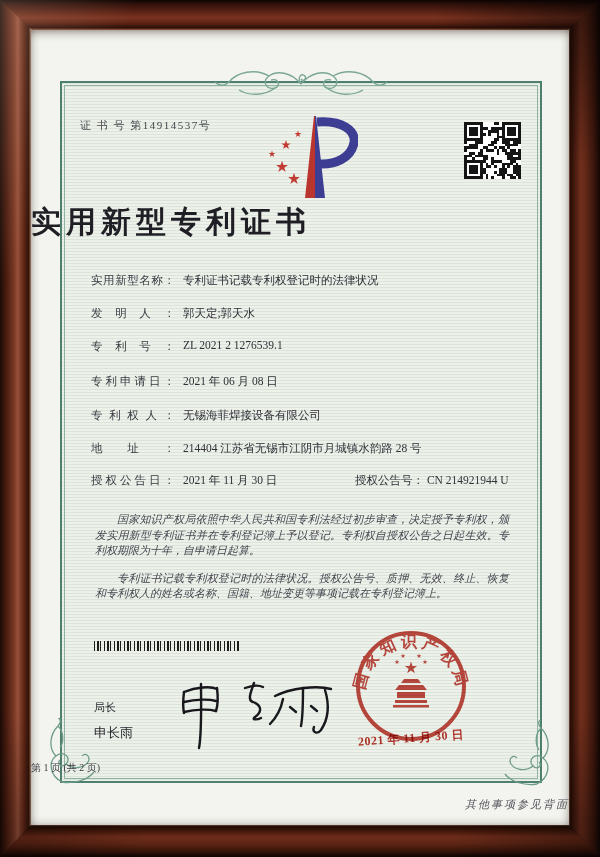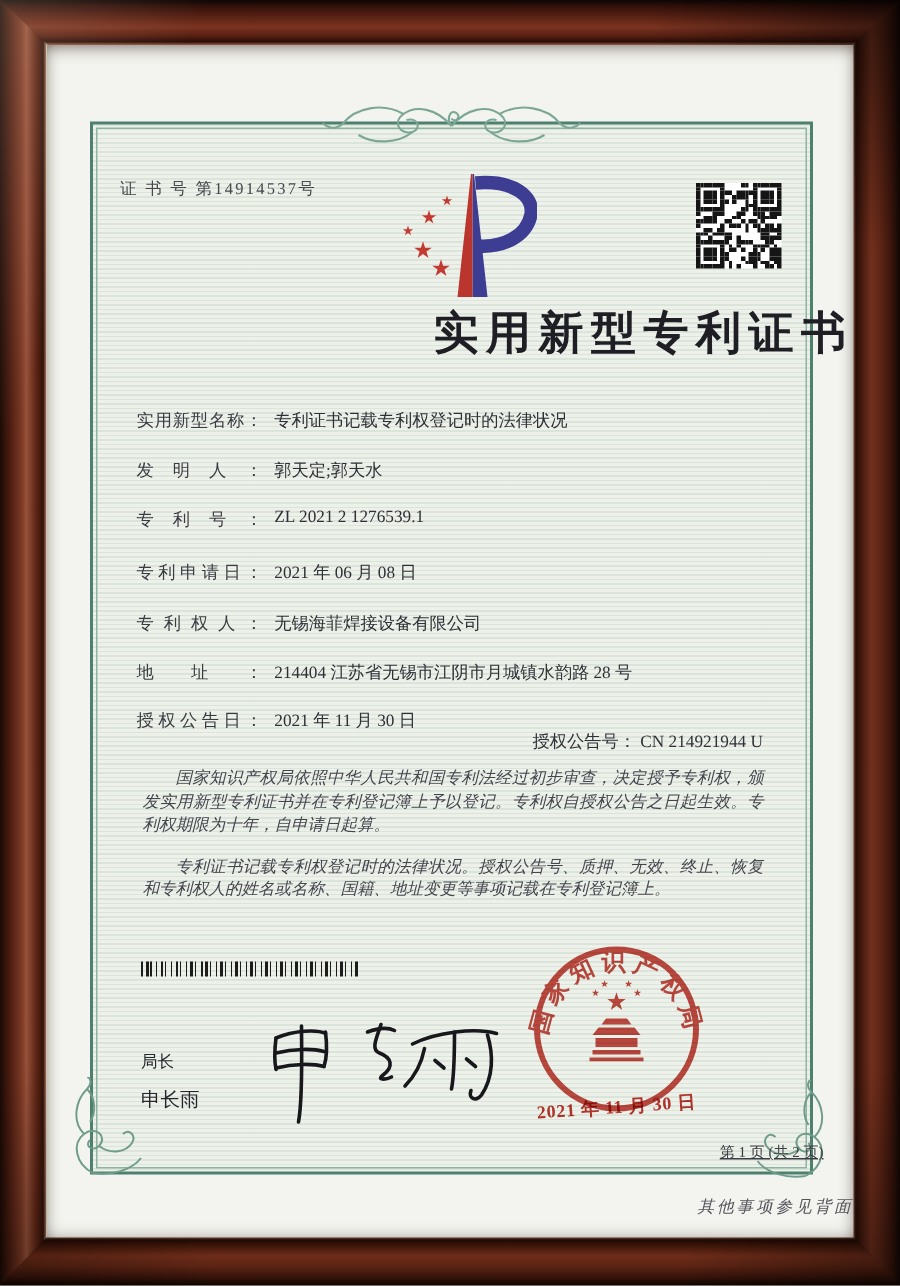--- a/index.html
+++ b/index.html
@@ -36,42 +36,42 @@
     background-image:repeating-linear-gradient(180deg,rgba(122,161,141,.16) 0px,rgba(122,161,141,.16) 1px,transparent 1px,transparent 3px);}
   .cert-inner::before{content:"";position:absolute;inset:2px;border:1px solid #8fb3a2;pointer-events:none;}
   .orn{position:absolute;pointer-events:none;}
   
   .cert-no{position:absolute;left:49px;top:88px;font-size:11px;color:#46464c;letter-spacing:1.5px;}
   .logo{position:absolute;left:232px;top:84px;width:95px;height:90px;}
   .qr{position:absolute;left:433px;top:92px;width:57px;height:57px;background:#fff;
       display:grid;grid-template-columns:repeat(21,1fr);grid-template-rows:repeat(21,1fr);}
   .qr i{display:block;}
   .qr i.b{background:#151515;}
-  .title{position:absolute;left:0;right:0;top:172px;text-align:right;font-size:30px;font-weight:bold;
+  .title{position:absolute;left:0;right:0;top:172px;text-align:left;font-size:30px;font-weight:bold;
          color:#1e1e24;letter-spacing:5px;}
   .row{position:absolute;left:60px;right:30px;font-size:11.5px;color:#313138;white-space:nowrap;}
   .flabel{display:inline-block;width:84px;text-align:justify;text-align-last:justify;color:#3a3a41;vertical-align:top;}
   .fval{margin-left:5px;color:#2f2f36;}
   .r1{top:243px}.r2{top:276px}.r3{top:309px}.r4{top:344px}.r5{top:378px}.r6{top:411px}.r7{top:443px}
-  .grant2{position:absolute;left:264px;top:0;margin-top:14px;}
+  .grant2{position:absolute;left:264px;top:0;}
   .paras{position:absolute;left:52px;top:470px;width:438px;font-size:11px;line-height:15.5px;
          color:#45454e;font-style:italic;text-align:justify;}
   .paras p{margin:12px;text-indent:2em;}
   .barcode{position:absolute;left:63px;top:611px;width:146px;height:10px;
     background:repeating-linear-gradient(90deg,#1d1d1d 0,#1d1d1d 1px,transparent 1px,transparent 3px,
       #1d1d1d 3px,#1d1d1d 5px,transparent 5px,transparent 6px,#1d1d1d 6px,#1d1d1d 7px,transparent 7px,transparent 10px);}
   .chief{position:absolute;left:63px;top:670px;font-size:11px;color:#26262c;
          font-family:Liberation Mono, monospace;}
   .chief-name{position:absolute;left:63px;top:694px;font-size:13px;color:#26262c;
          font-family:"Liberation Sans","DejaVu Sans",sans-serif;}
   .signature{position:absolute;left:140px;top:646px;width:170px;height:80px;}
   .seal{position:absolute;left:320px;top:598px;width:120px;height:118px;opacity:.9;mix-blend-mode:multiply;}
   .seal-date{position:absolute;left:320px;top:700px;width:120px;text-align:center;font-size:12px;
     font-weight:bold;color:#c0372d;transform:rotate(-4deg);letter-spacing:0.5px;mix-blend-mode:multiply;white-space:nowrap;}
-  .page-info{position:absolute;left:0;right:20px;top:731px;text-align:right;font-size:10px;color:#3c3c43;text-decoration:underline;}
+  .page-info{position:absolute;left:0;right:20px;top:731px;text-align:left;font-size:10px;color:#3c3c43;}
   .back-note{position:absolute;left:0;right:0;top:767px;text-align:right;font-size:11px;
     color:#53535a;font-style:italic;letter-spacing:2px;}
 </style>
 </head>
 <body>
 
 <div class="frame-piece f-top"></div>
 <div class="frame-piece f-bottom"></div>
 <div class="frame-piece f-left"></div>
 <div class="frame-piece f-right"></div>

